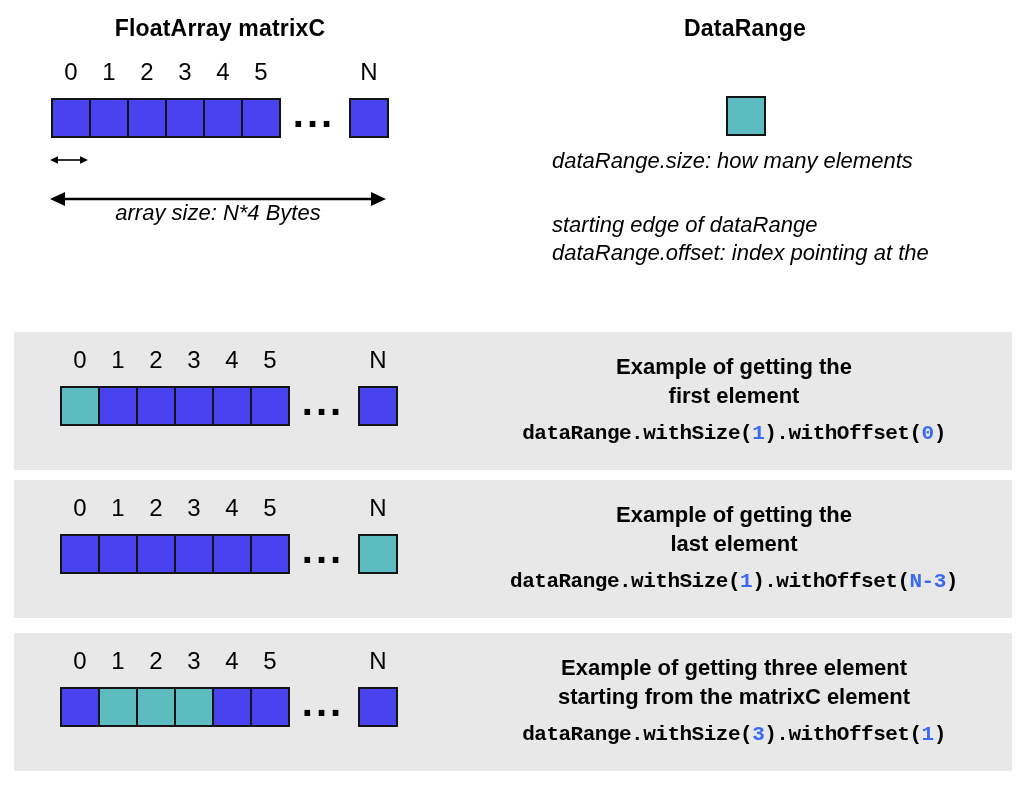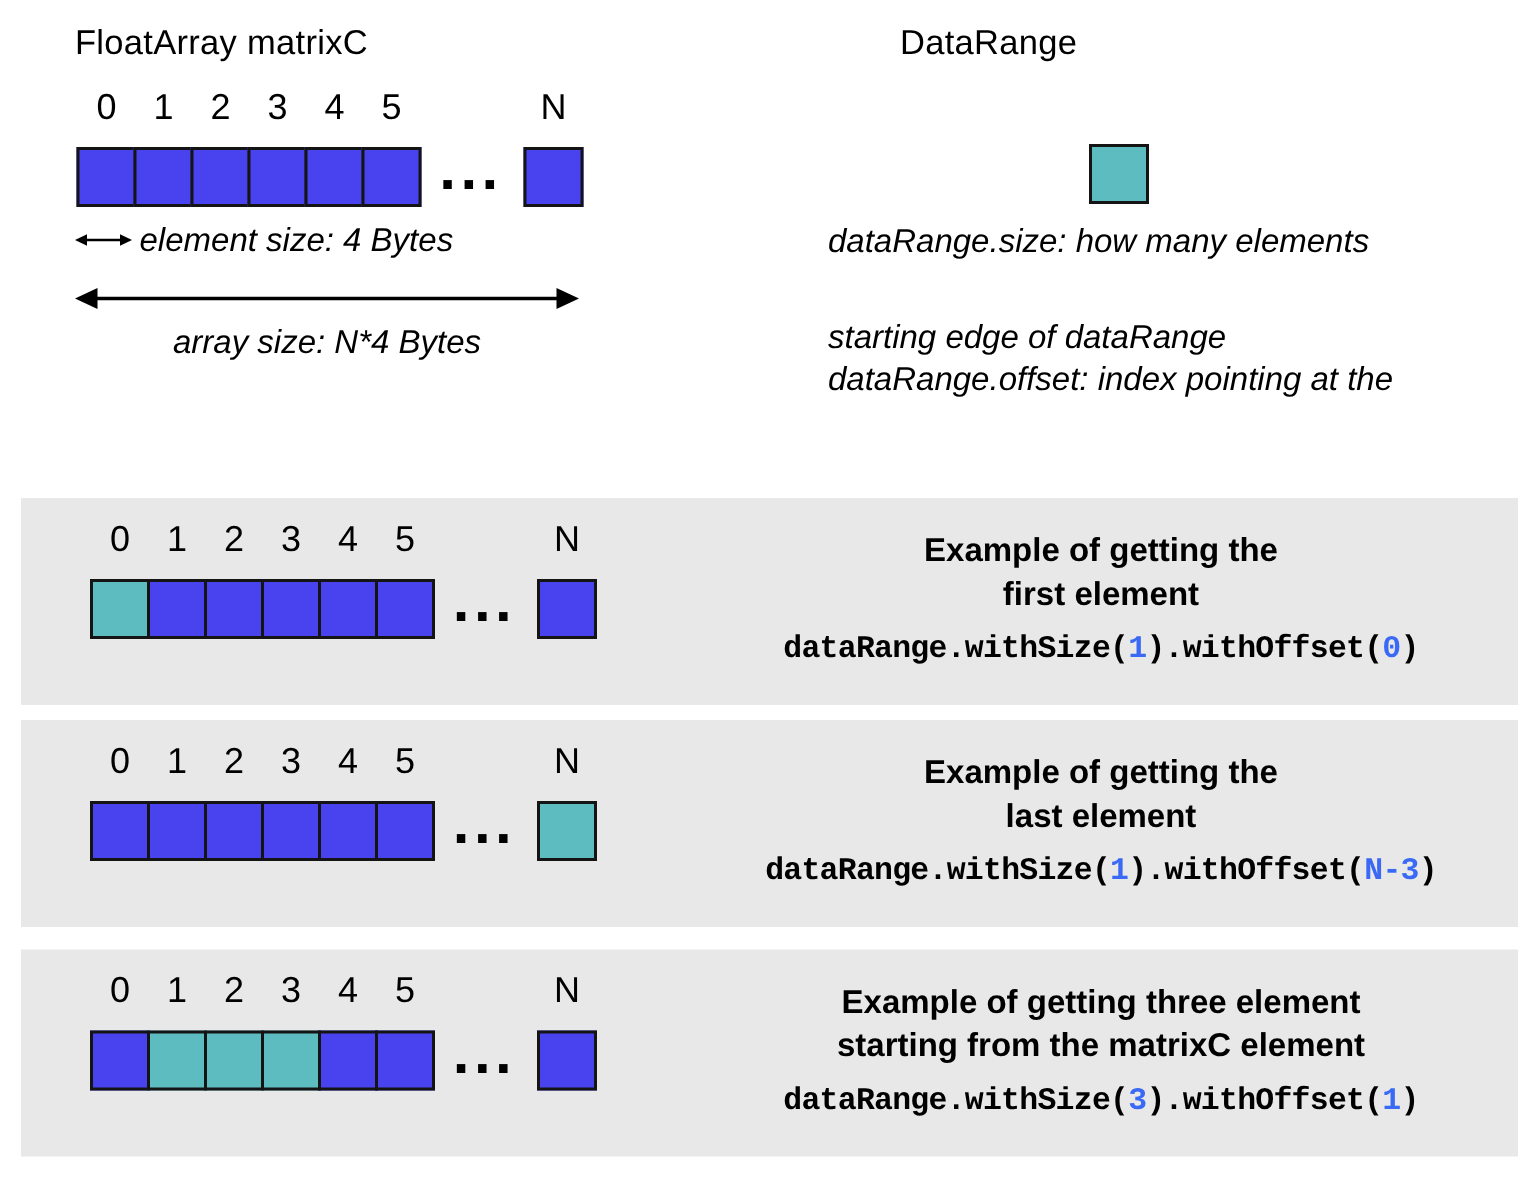--- a/index.html
+++ b/index.html
@@ -1,21 +1,21 @@
 <!DOCTYPE html>
 <html style="--cell-blue: #4842ef; --cell-teal: #5cbcbf; --panel-bg: #e8e8e8; --code-number: #3a6af5;"><head>
 <meta charset="utf-8">
 <style>
   html,body{margin:0;padding:0;background:#ffffff;}
   .page{position:relative;width:1024px;height:786px;background:#ffffff;
         font-family:"Liberation Sans","DejaVu Sans",sans-serif;color:#000;overflow:hidden;}
 
   .abs{position:absolute;}
 
-  .title{font-size:23px;font-weight:normal;letter-spacing:.2px;}
+  .title{font-size:23px;font-weight:bold;text-align:center;letter-spacing:.2px;}
 
   
   .visual{position:absolute;width:345px;height:84px;}
   .idx{position:absolute;top:0;transform:translateX(-50%);
        font-size:24px;line-height:28px;color:#000;}
   .cells{position:absolute;left:0;top:40px;display:flex;}
   .cell{width:40px;height:40px;box-sizing:border-box;
         border:2px solid #141414;flex:0 0 auto;}
   .cells .cell + .cell{margin-left:-2px;}
   .cell[data-color="blue"]{background:var(--cell-blue,#4842ef);}
@@ -67,28 +67,27 @@
     </div>
     <span class="dots">...</span>
     <div class="cell ncell" data-color="blue"></div>
   </div>
 
   <svg class="arrow" style="left:50px;top:153px;" width="38" height="14" viewBox="0 0 38 14">
     <line x1="6" y1="7" x2="32" y2="7" stroke-width="1.6"></line>
     <polygon points="0,7 8,3.2 8,10.8"></polygon>
     <polygon points="38,7 30,3.2 30,10.8"></polygon>
   </svg>
-  <div class="abs note-italic" style="left:93px;top:146px;">element size: 4 Bytes</div>
 
   <svg class="arrow" style="left:50px;top:190px;" width="336" height="18" viewBox="0 0 336 18">
     <line x1="12" y1="9" x2="324" y2="9" stroke-width="2.4"></line>
     <polygon points="0,9 15,2 15,16"></polygon>
     <polygon points="336,9 321,2 321,16"></polygon>
   </svg>
-  <div class="abs note-italic" style="left:50px;top:214px;width:336px;text-align:center;">array size: N*4 Bytes</div>
+  <div class="abs note-italic" style="left:50px;top:199px;width:336px;text-align:center;">array size: N*4 Bytes</div>
 
   <div class="abs title" style="left:600px;top:15px;width:290px;">DataRange</div>
 
   <div class="cell abs" style="left:726px;top:96px;" data-color="teal"></div>
 
   <div class="abs note-italic" style="left:552px;top:147px;">dataRange.size: how many elements</div>
 
   <div class="abs note-italic" style="left:552px;top:211px;width:430px;">
     <div>starting edge of dataRange</div>
     <div>dataRange.offset: index pointing at the</div>

